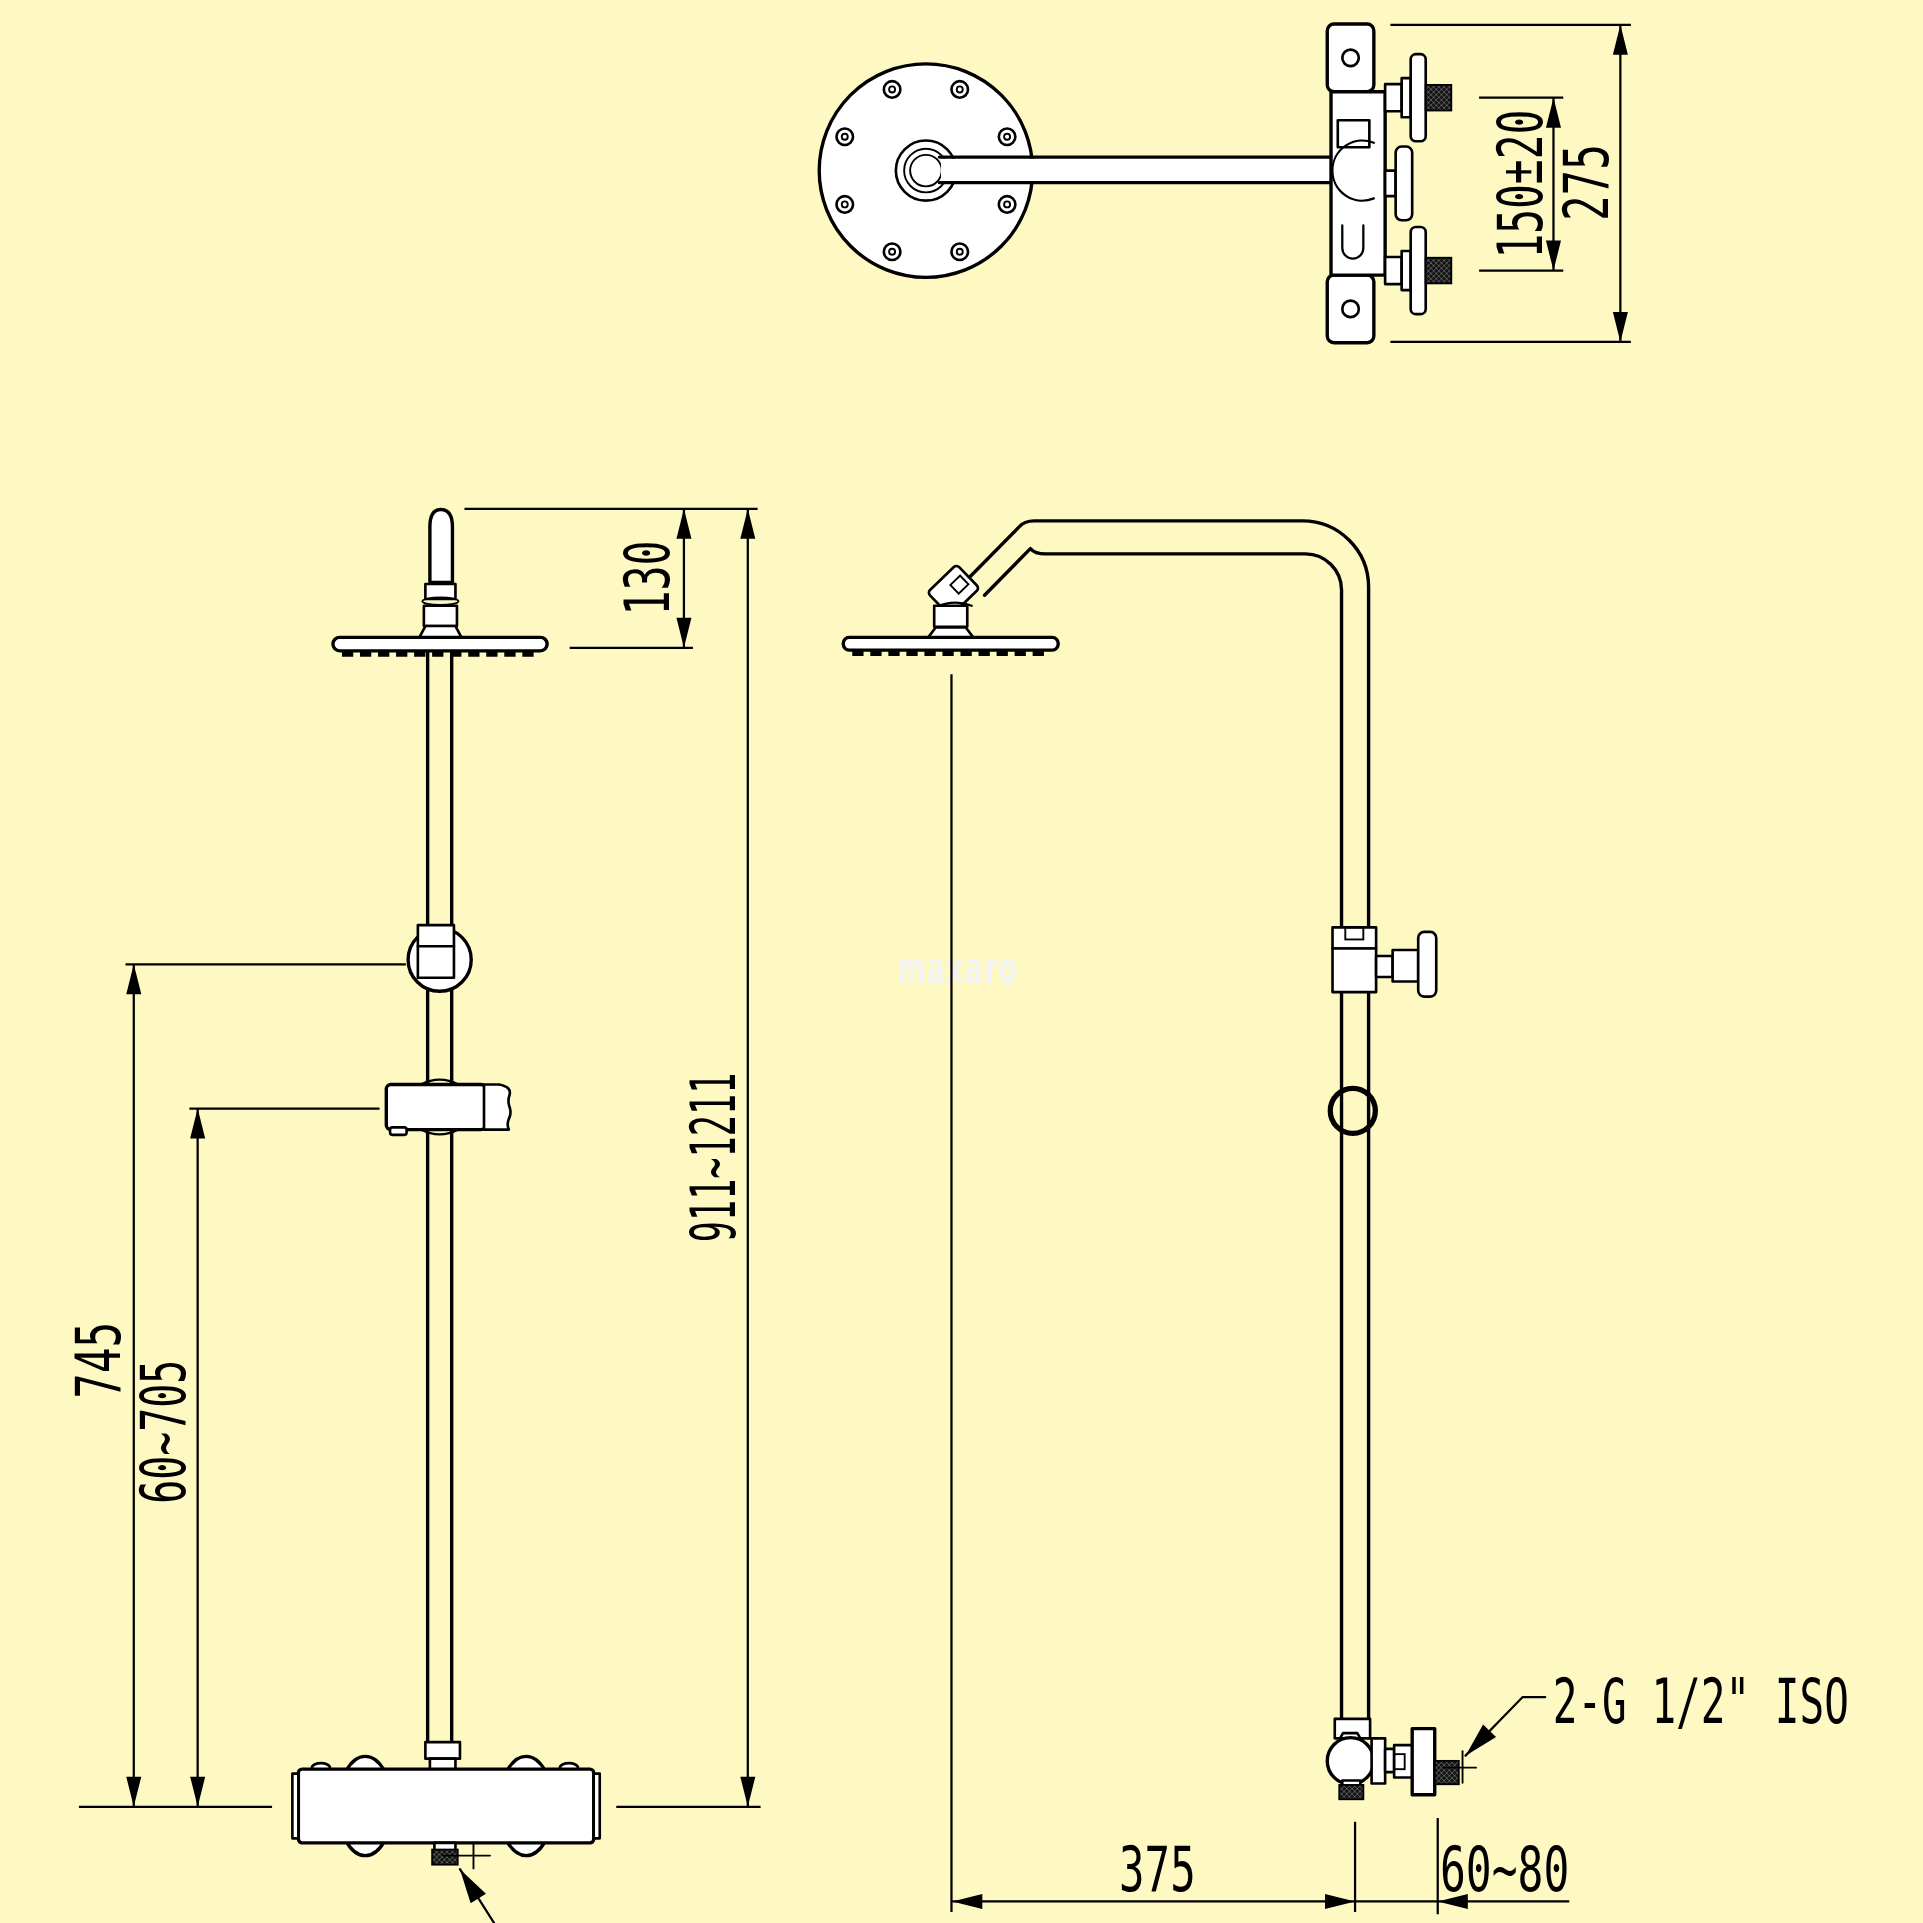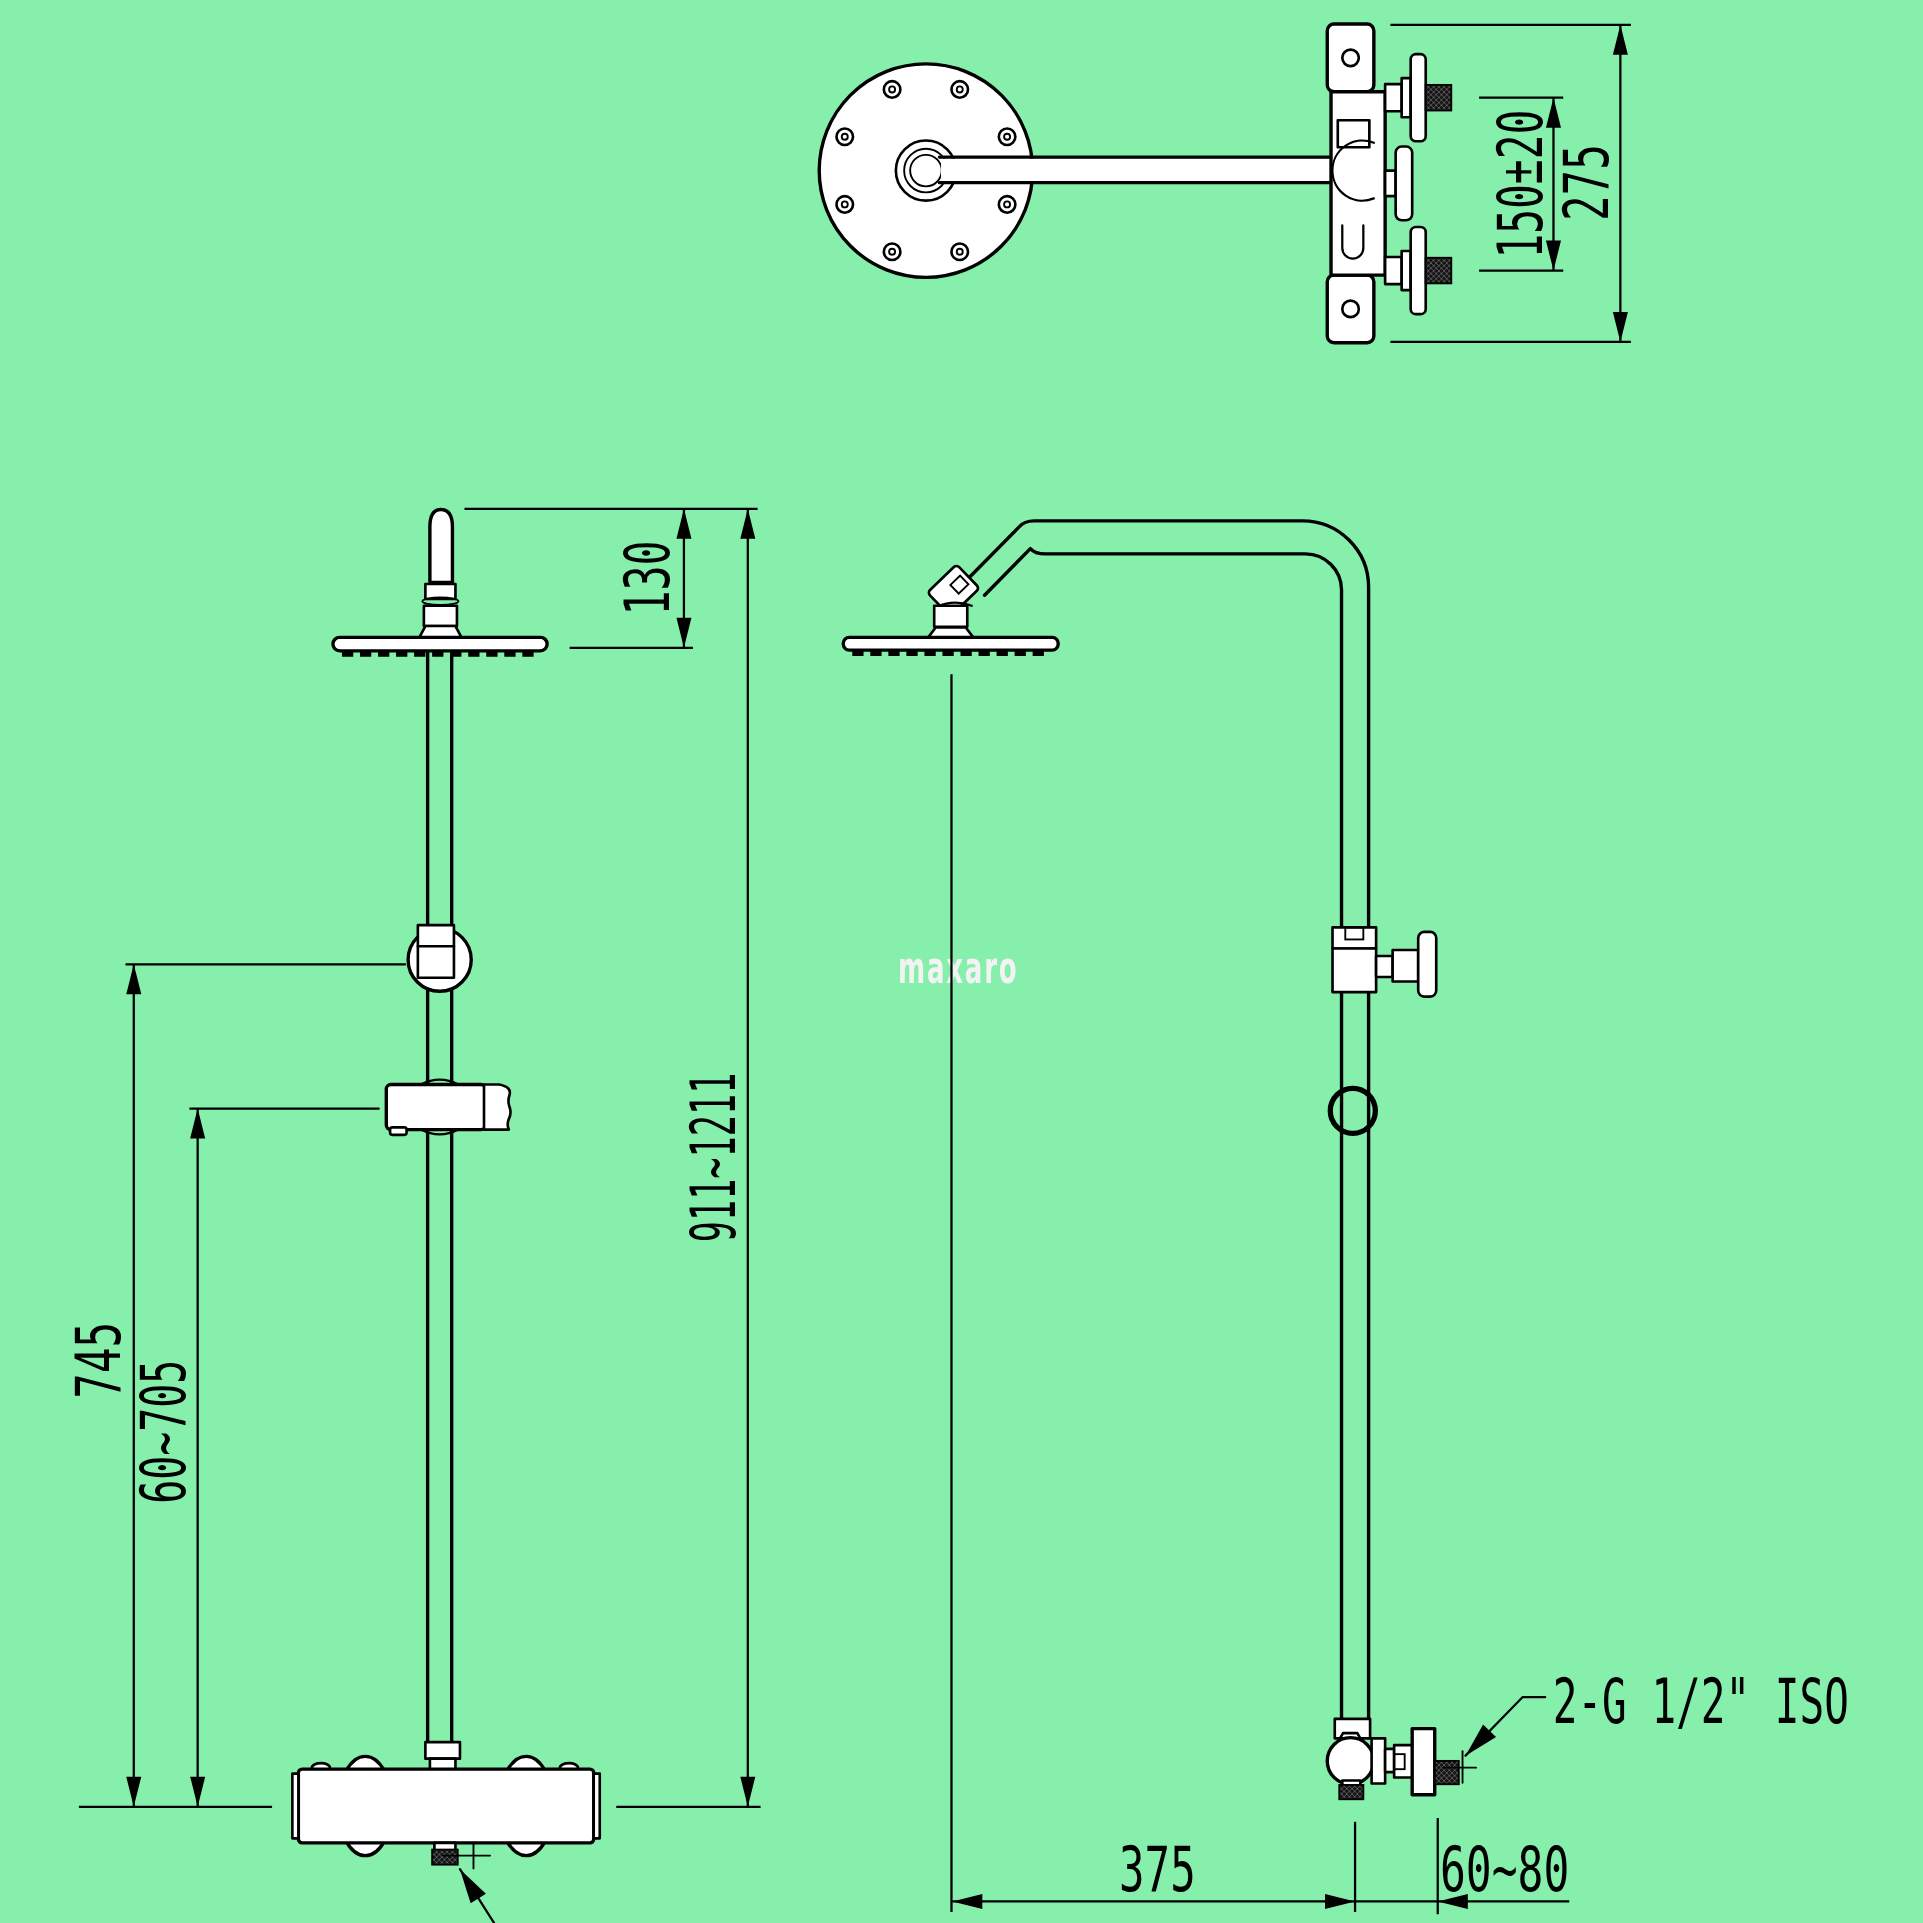--- a/index.html
+++ b/index.html
@@ -1,16 +1,16 @@
 <!DOCTYPE html>
 <html style="font-size:12px"><head>
 <meta charset="utf-8">
 <style>
   html,body{margin:0;padding:0;background:#ffffff;}
-  .page{width:1924px;height:1924px;position:relative;background:#86efac;overflow:hidden;}
+  .page{width:1924px;height:1924px;position:relative;background:#fef9c3;overflow:hidden;}
   svg{display:block;}
   
   .ol{fill:#ffffff;stroke:#000000;stroke-width:4.5;stroke-linejoin:round;}
   .ol2{fill:#ffffff;stroke:#000000;stroke-width:3.5;stroke-linejoin:round;}
   .ln{fill:none;stroke:#000000;stroke-width:4.5;stroke-linecap:round;stroke-linejoin:round;}
   .ln3{fill:none;stroke:#000000;stroke-width:3;stroke-linecap:round;}
   .thin{fill:none;stroke:#000000;stroke-width:2.5;stroke-linecap:round;}
   
   .d{fill:none;stroke:#000000;stroke-width:3;stroke-linecap:butt;}
   .ar{fill:#000000;stroke:none;}

